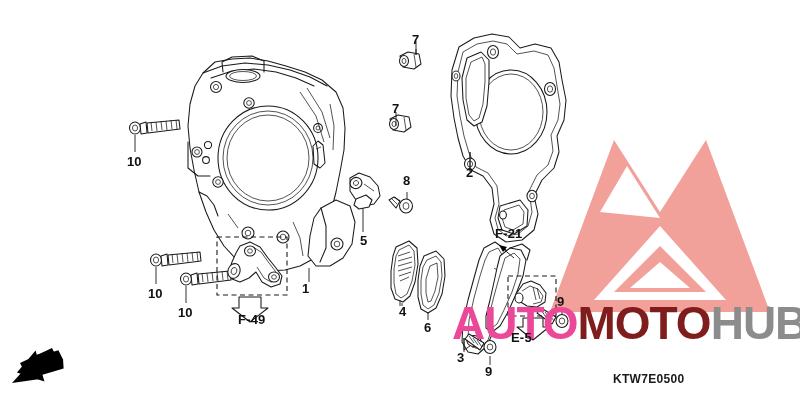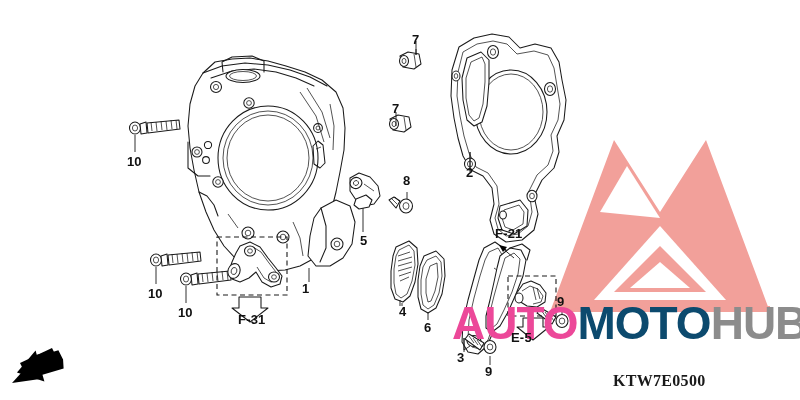--- a/index.html
+++ b/index.html
@@ -15,22 +15,22 @@
   .ref{
     position:absolute;font-family:"Liberation Sans", sans-serif;
     font-size:13px;font-weight:700;color:#111111;letter-spacing:.2px;white-space:nowrap;padding-left:6px;
   }
   .frtxt{
     position:absolute;font-family:"Liberation Sans", sans-serif;
     font-size:15px;font-weight:700;color:#000000;white-space:nowrap;
     transform:rotate(-16deg);transform-origin:left bottom;
   }
   .code{
-    position:absolute;font-family:Liberation Serif, serif;
-    font-size:16px;font-weight:700;color:#1a1a1a;letter-spacing:.3px;white-space:nowrap;
+    position:absolute;font-family:Liberation Sans, sans-serif;
+    font-size:12px;font-weight:700;color:#1a1a1a;letter-spacing:.3px;white-space:nowrap;
   }
   #wm-text{
     position:absolute;left:452px;top:300px;
     font-family:"Liberation Sans", sans-serif;
     font-size:46px;font-weight:700;letter-spacing:-1px;line-height:1;white-space:nowrap;
   }
   #wm-text span{display:inline-block;}
 </style>
 </head>
 <body>
@@ -363,39 +363,39 @@
 
       <path class="lead" d="M135 135 L135 152"></path>
 
       <path class="lead" d="M156 267 L156 284"></path>
 
       <path class="lead" d="M186 286 L186 303"></path>
     </g>
   </svg>
 
   <div id="wm-text">
-    <span style="color:#ec4899">AUTO</span><span style="color:#0c4a6e">MOTO</span><span style="color:#8c8c8c">HUB</span>
+    <span style="color:#ec4899">AUTO</span><span style="color:#7f1d1d">MOTO</span><span style="color:#8c8c8c">HUB</span>
   </div>
 
   <div class="lbl" style="left:302px;top:282px">1</div>
   <div class="lbl" style="left:466px;top:166px">2</div>
   <div class="lbl" style="left:457px;top:351px">3</div>
   <div class="lbl" style="left:399px;top:305px">4</div>
   <div class="lbl" style="left:360px;top:234px">5</div>
   <div class="lbl" style="left:424px;top:321px">6</div>
   <div class="lbl" style="left:412px;top:33px">7</div>
   <div class="lbl" style="left:392px;top:102px">7</div>
   <div class="lbl" style="left:403px;top:174px">8</div>
   <div class="lbl" style="left:557px;top:295px">9</div>
   <div class="lbl" style="left:485px;top:365px">9</div>
   <div class="lbl" style="left:127px;top:155px">10</div>
   <div class="lbl" style="left:148px;top:287px">10</div>
   <div class="lbl" style="left:178px;top:306px">10</div>
 
-  <div class="ref" style="left:232px;top:312px">F-31</div>
+  <div class="ref" style="left:232px;top:312px">F-49</div>
   <div class="ref" style="left:489px;top:226px">F-21</div>
   <div class="ref" style="left:505px;top:330px">E-5</div>
 
   <div class="frtxt" style="left:36px;top:352px">FR.</div>
 
   <div class="code" style="left:613px;top:372px">KTW7E0500</div>
 
 </div>
 
 </body></html>

